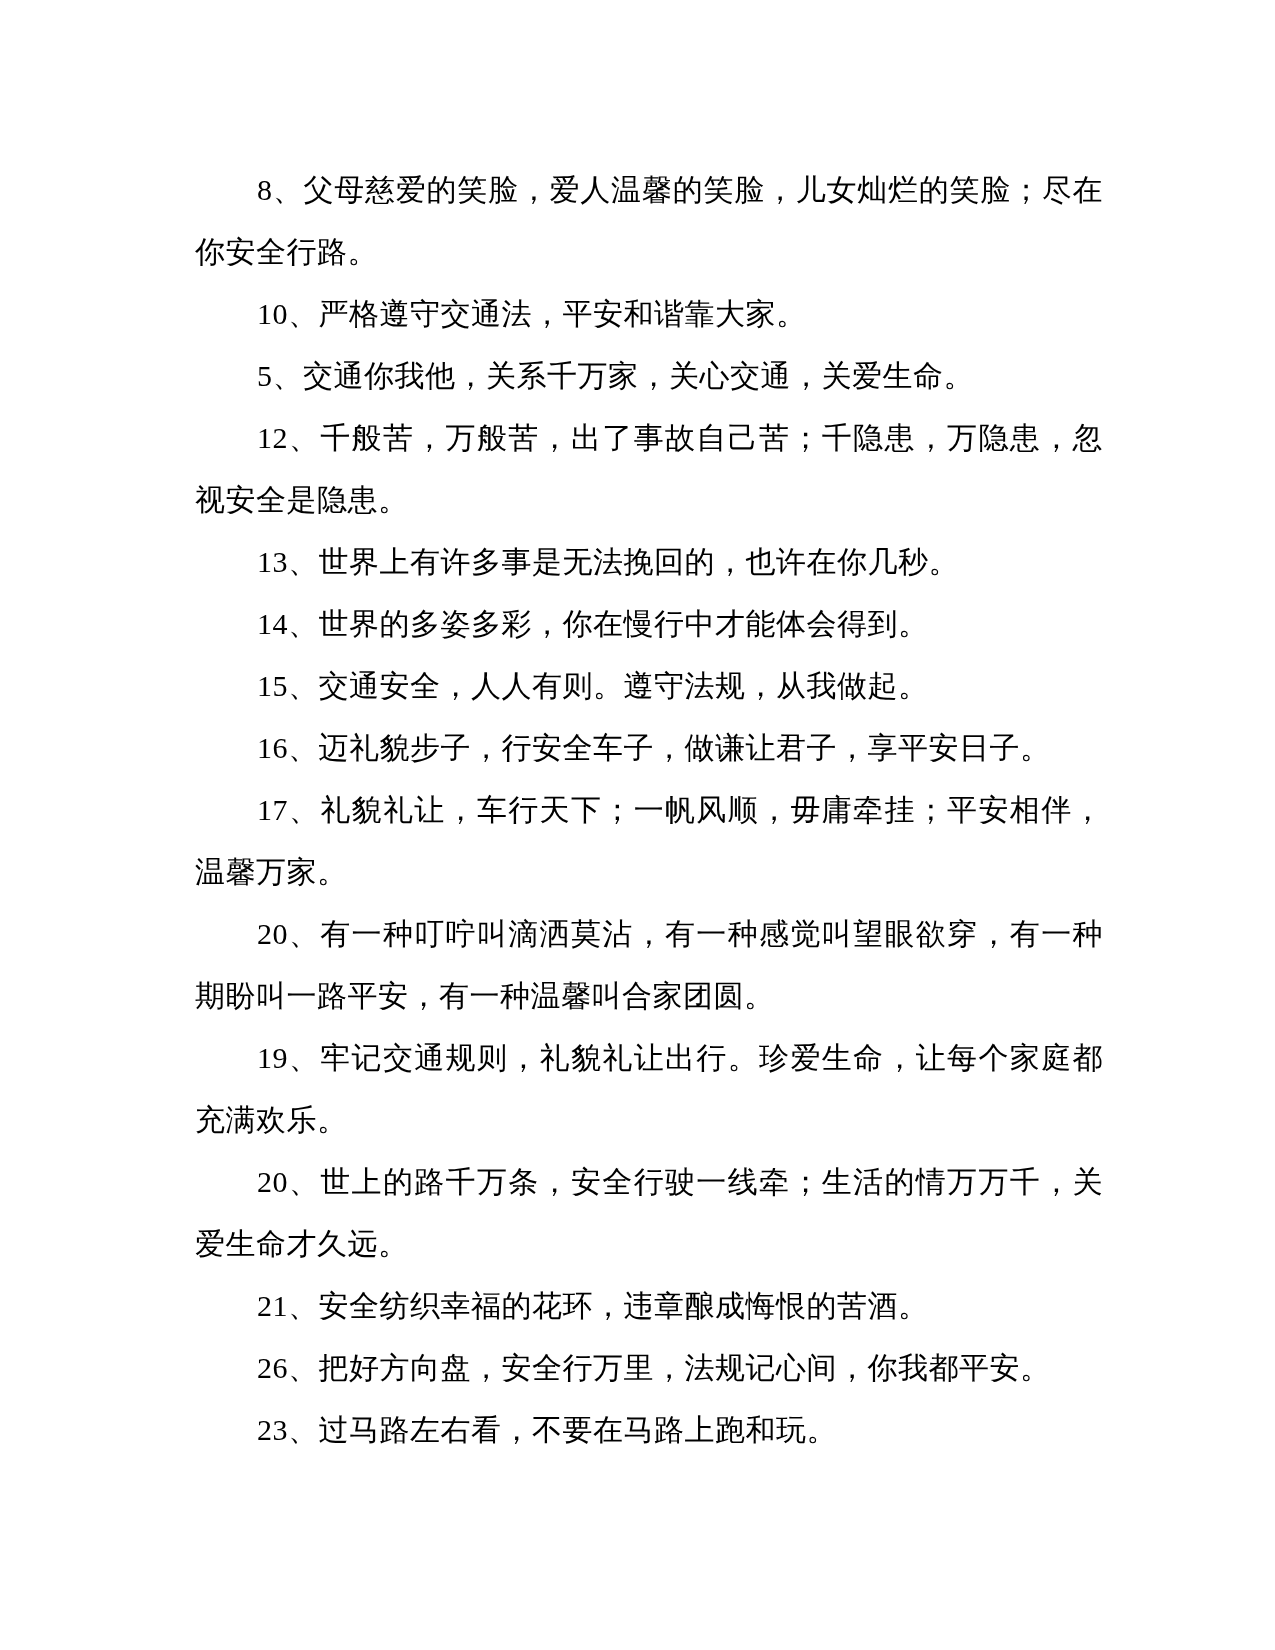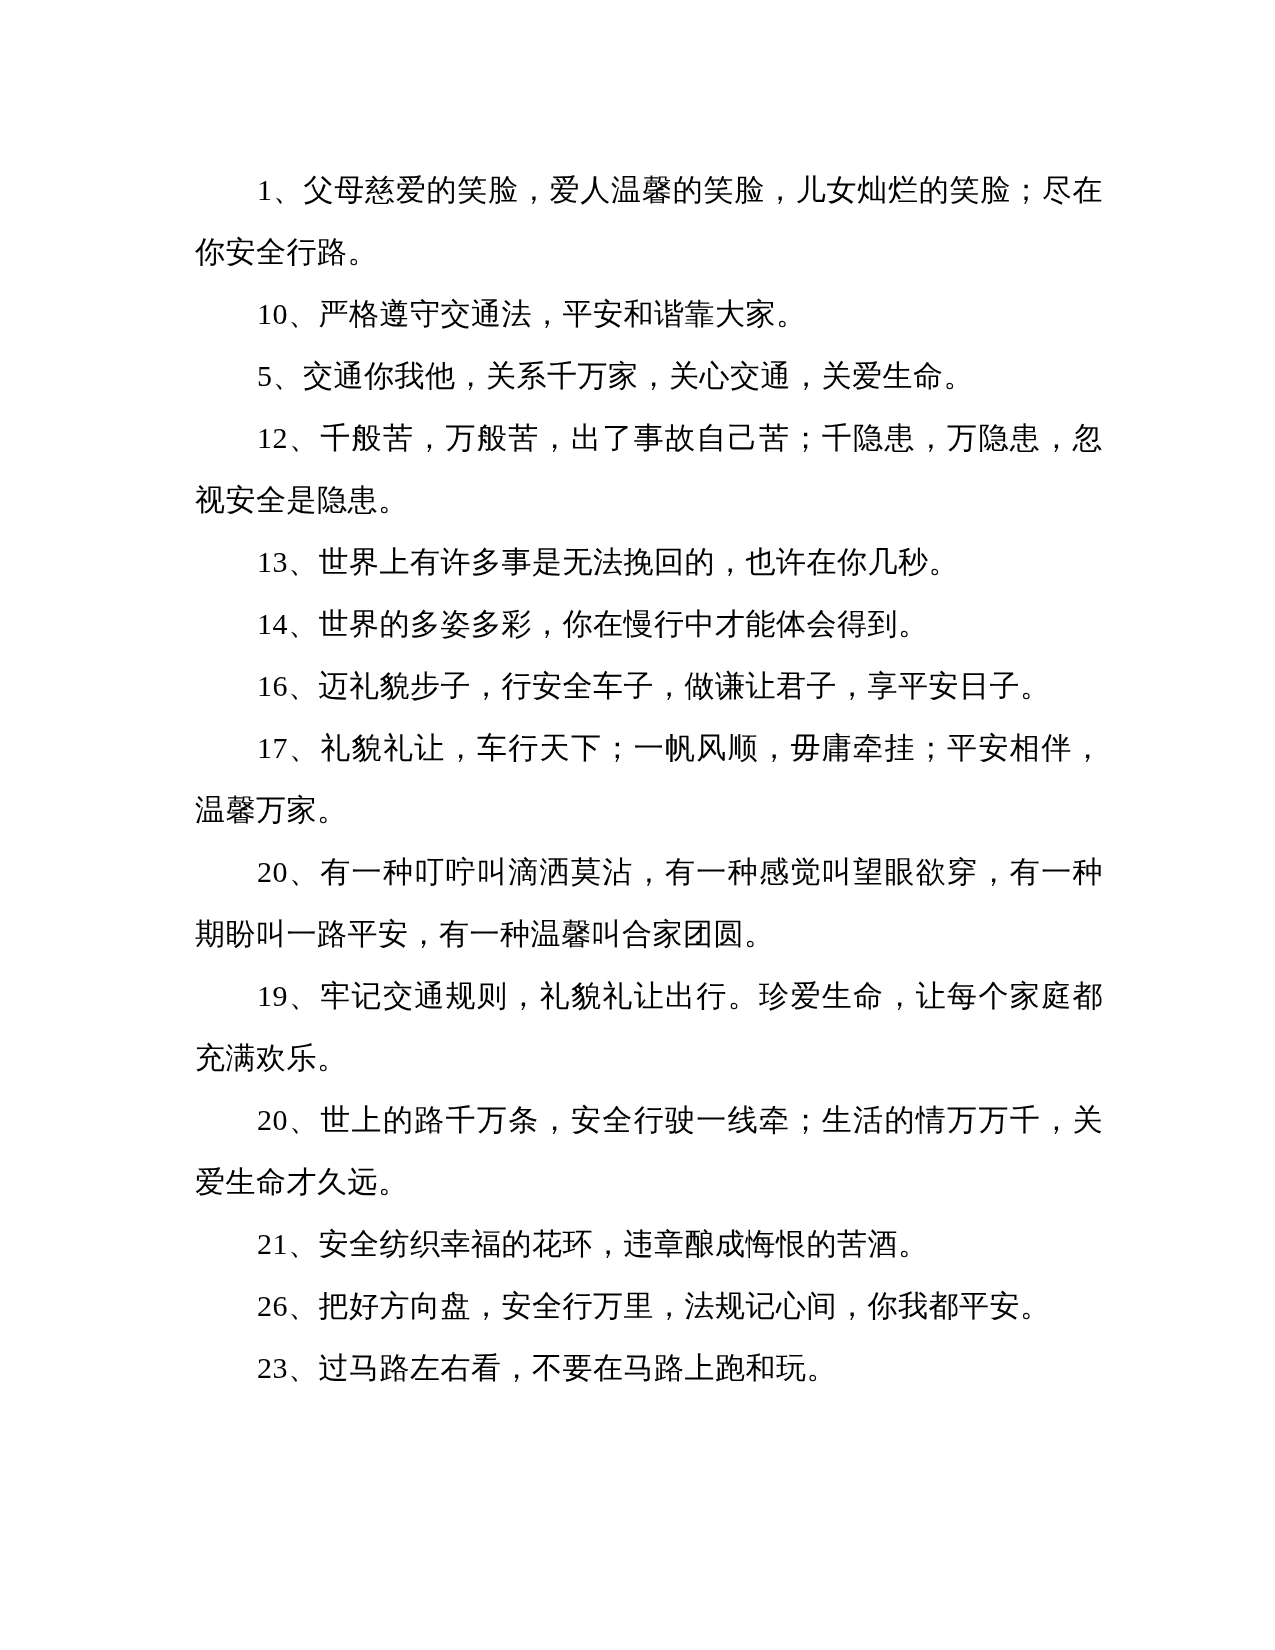--- a/index.html
+++ b/index.html
@@ -30,26 +30,27 @@
       padding: 0;
       text-indent: 62px;
       font-weight: 300;
     }
   </style>
 </head>
 <body>
 
 <div class="doc-page">
   <div class="doc-content">
-    <p>1、父母慈爱的笑脸，爱人温馨的笑脸，儿女灿烂的笑脸；尽在你安全行路。</p>
+    <p>8、父母慈爱的笑脸，爱人温馨的笑脸，儿女灿烂的笑脸；尽在你安全行路。</p>
     <p>10、严格遵守交通法，平安和谐靠大家。</p>
     <p>5、交通你我他，关系千万家，关心交通，关爱生命。</p>
     <p>12、千般苦，万般苦，出了事故自己苦；千隐患，万隐患，忽视安全是隐患。</p>
     <p>13、世界上有许多事是无法挽回的，也许在你几秒。</p>
     <p>14、世界的多姿多彩，你在慢行中才能体会得到。</p>
+    <p>15、交通安全，人人有则。遵守法规，从我做起。</p>
     <p>16、迈礼貌步子，行安全车子，做谦让君子，享平安日子。</p>
     <p>17、礼貌礼让，车行天下；一帆风顺，毋庸牵挂；平安相伴，温馨万家。</p>
     <p>20、有一种叮咛叫滴洒莫沾，有一种感觉叫望眼欲穿，有一种期盼叫一路平安，有一种温馨叫合家团圆。</p>
     <p>19、牢记交通规则，礼貌礼让出行。珍爱生命，让每个家庭都充满欢乐。</p>
     <p>20、世上的路千万条，安全行驶一线牵；生活的情万万千，关爱生命才久远。</p>
     <p>21、安全纺织幸福的花环，违章酿成悔恨的苦酒。</p>
     <p>26、把好方向盘，安全行万里，法规记心间，你我都平安。</p>
     <p>23、过马路左右看，不要在马路上跑和玩。</p>
   </div>
 </div>

